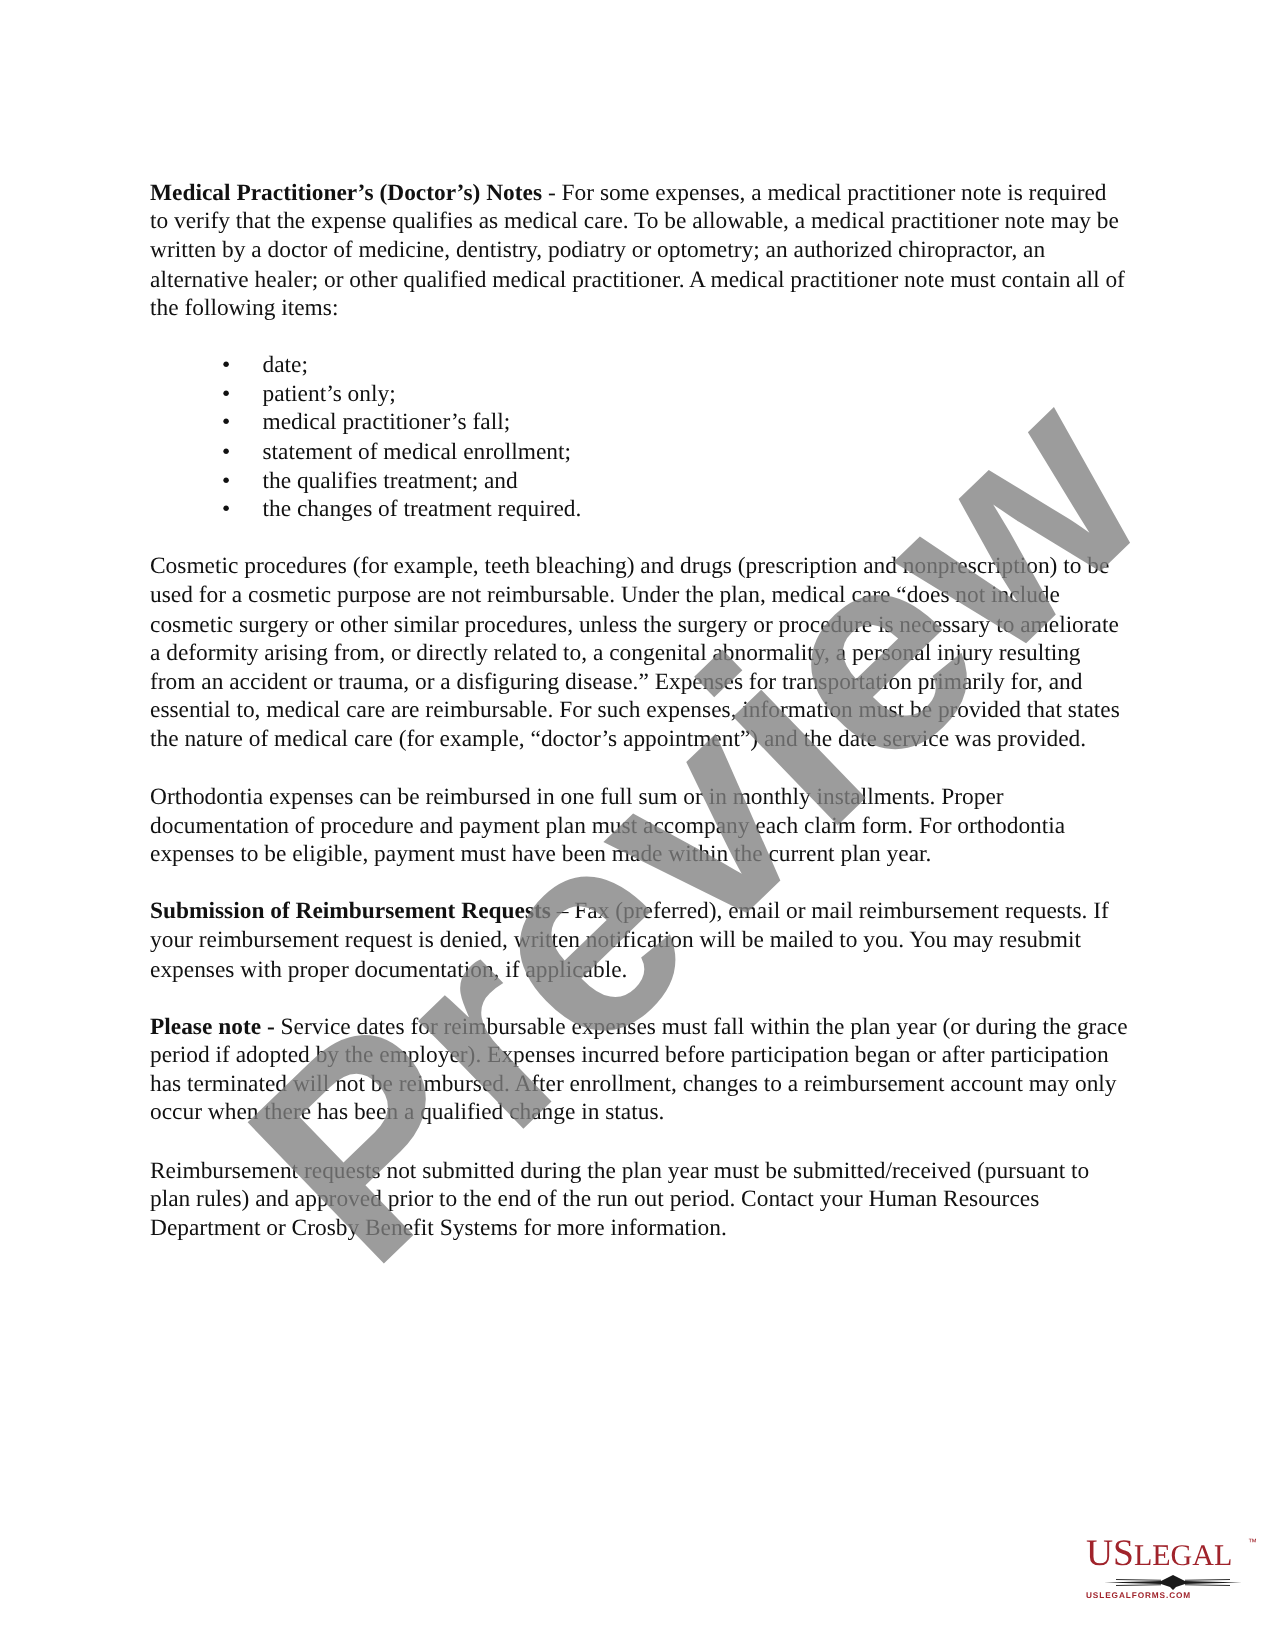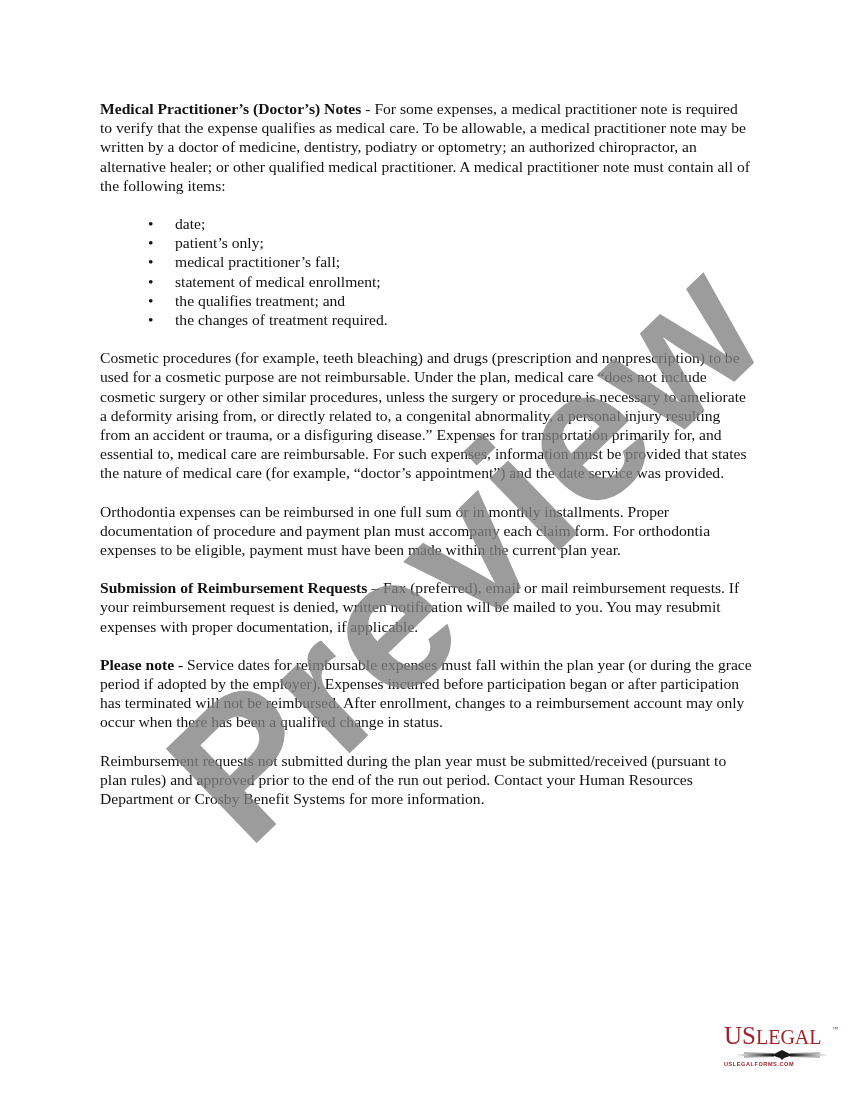--- a/index.html
+++ b/index.html
@@ -8,21 +8,21 @@
     position: relative; overflow: hidden;
     font-family: "Liberation Serif", "DejaVu Serif", serif;
     color: #111111;
   }
   .page { position: absolute; left: 100px; top: 99px; width: 652px; font-size: 15.6px; line-height: 19.2px; }
   .para { margin: 0 0 19px 0; }
   .para b { font-weight: bold; }
   ul.items { list-style: none; margin: 0 0 19px 0; padding: 0; }
   ul.items li { position: relative; padding-left: 75px; height: 19.2px; }
   ul.items li .bullet { position: absolute; left: 48px; top: 0; }
-  .p1 { margin-bottom: 19px; }
+  .p1 { margin-bottom: 19px; margin-top: 20px; }
   .watermark {
     position: absolute; left: 85px; top: 455px;
     width: 760px; text-align: center;
     font-family: "Liberation Sans", "DejaVu Sans", sans-serif;
     font-weight: bold; font-size: 190px; line-height: 190px;
     color: rgba(128,128,128,0.78);
     transform: rotate(-44deg); transform-origin: 50% 50%;
     letter-spacing: 2px; pointer-events: none;
   }
   .logo { position: absolute; left: 724px; top: 1024px; width: 116px; height: 44px; text-align: left; }

